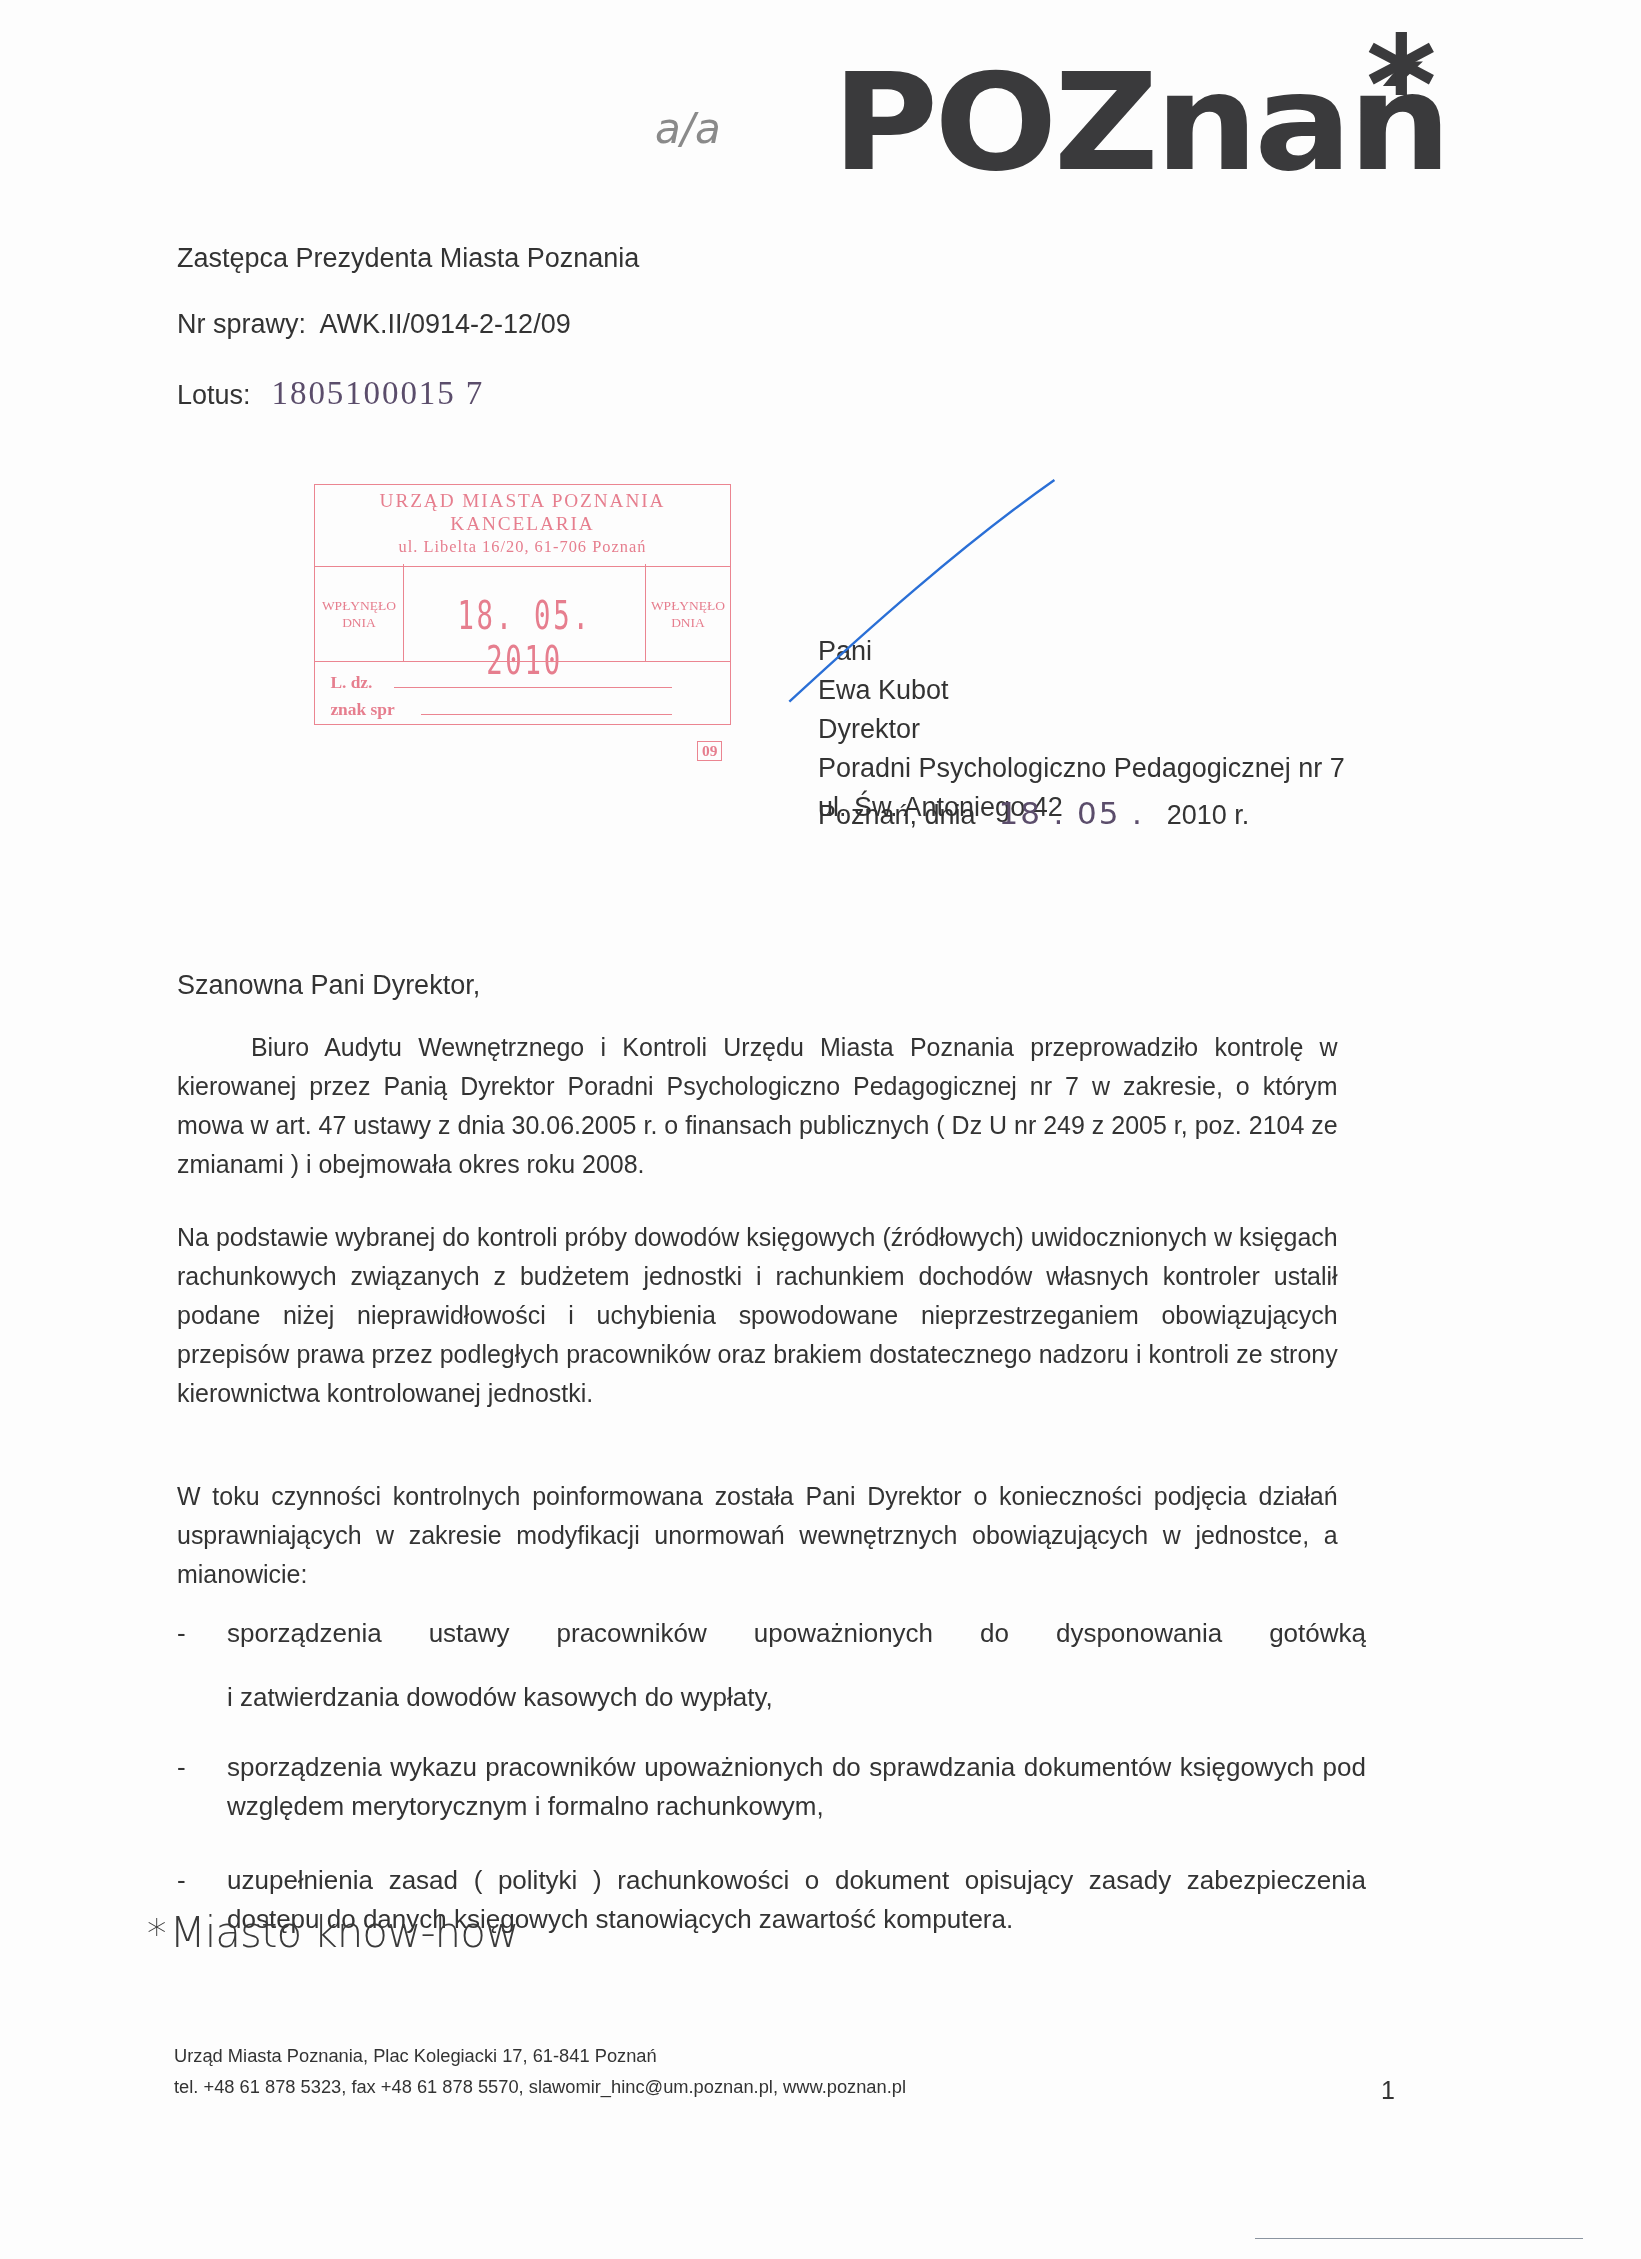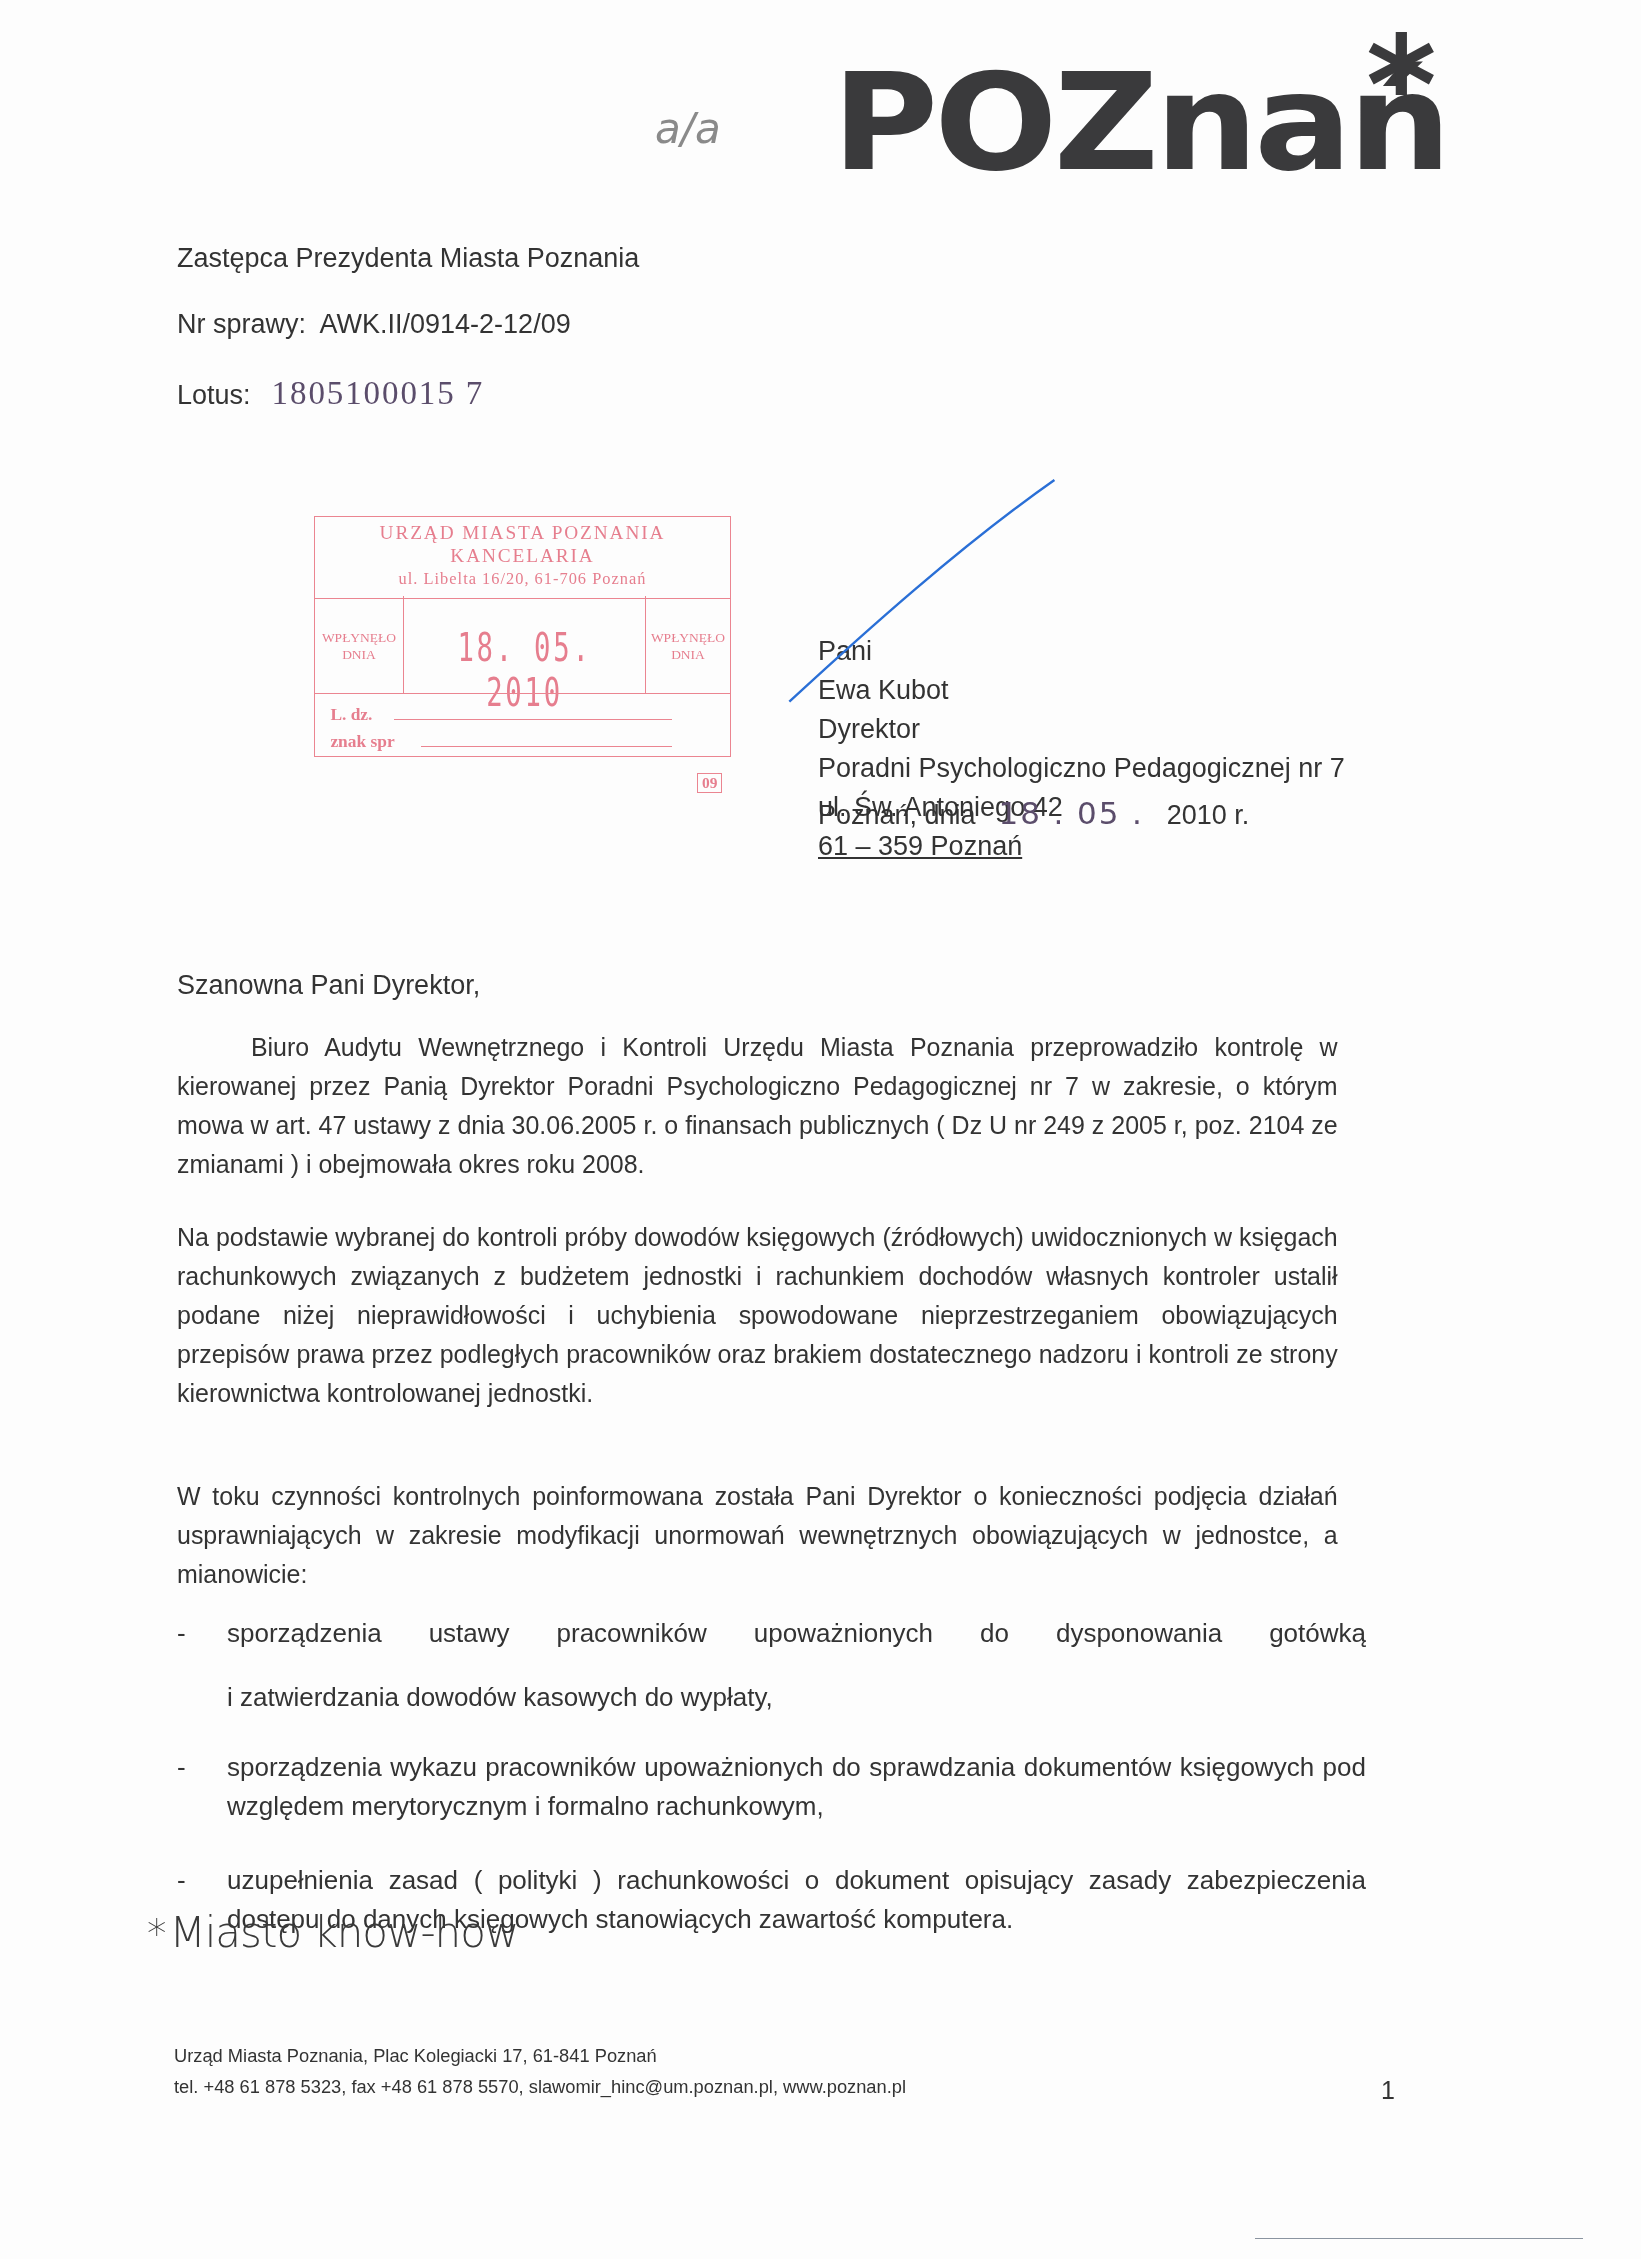--- a/index.html
+++ b/index.html
@@ -18,21 +18,21 @@
   .logo-star { left: 1366px; top: 19.3px; font-size: 135px; color:#3a3a3c; font-weight:bold; font-family:"DejaVu Sans", sans-serif; line-height:1;}
   .hand { font-family: "DejaVu Sans", sans-serif; color: #5a4a6a; font-weight: 300; }
   .initials { left: 655px; top: 104px; font-size: 42px; color:#8a8a8a; font-style: italic; }
   .hdr { left: 177px; font-size: 27px; color: #333; }
   .hdr1 { top: 243px; }
   .hdr2 { top: 309px; }
   .hdr3 { top: 375px; }
   .lotus-val { font-family: Liberation Serif, serif; color:#5b4d6b; font-size: 33px; letter-spacing: 1.9px; margin-left: 13.5px; }
 
   .stamp {
-    left: 314px; top: 516px; width: 417px; height: 241px;
+    left: 314px; top: 484px; width: 417px; height: 241px;
     border: 1.9px solid #e8707e; color: #e2677a; box-sizing: border-box;
     font-family: "Liberation Serif", serif; opacity: 0.85;
   }
   .stamp .top { position:absolute; left:0; right:0; top:0; height:77px; text-align:center; border-bottom:1.9px solid #e8707e; font-size:19.3px; line-height:23px; letter-spacing:1.9px; padding-top:3.9px;}
   .stamp .lcell { position:absolute; left:0; top:79px; width:89px; height:97px; border-right:1.9px solid #e8707e; font-size:13.5px; text-align:center; padding-top:33px; box-sizing:border-box; line-height:17.4px;}
   .stamp .rcell { position:absolute; right:0; top:79px; width:85px; height:97px; border-left:1.9px solid #e8707e; font-size:13.5px; text-align:center; padding-top:33px; box-sizing:border-box; line-height:17.4px;}
   .stamp .date { position:absolute; left:93px; right:89px; top:108px; text-align:center; font-size:39px; font-family:"DejaVu Sans Mono", monospace; letter-spacing:3.9px; transform:scaleX(0.7);}
   .stamp .bottom { position:absolute; left:0; right:0; top:176px; bottom:0; border-top:1.9px solid #e8707e; font-size:17.4px; }
   .stamp .ldz { position:absolute; left:15.4px; top:9.7px; font-weight:bold;}
   .stamp .zs { position:absolute; left:15.4px; top:37px; font-weight:bold;}
@@ -107,21 +107,20 @@
     <span class="num">09</span>
   </div>
 </div>
 
 <div class="abs addr" style="top:632px">
   <div>Pani</div>
   <div>Ewa Kubot</div>
   <div>Dyrektor</div>
   <div>Poradni Psychologiczno Pedagogicznej nr 7</div>
   <div>ul. Św. Antoniego 42</div>
-  <div class="u">61 – 359  Poznań</div>
 </div>
 <svg class="abs slash" viewBox="0 0 300 250">
   <path d="M 2 232 C 80 160, 180 70, 277 2" stroke="#2a6fd6" stroke-width="2.5" fill="none"></path>
 </svg>
 
 <div class="abs datel">
   <span>Poznań, dnia</span>
   <span class="hd">18 . 05 .</span>
   <span>2010 r.</span>
 </div>

